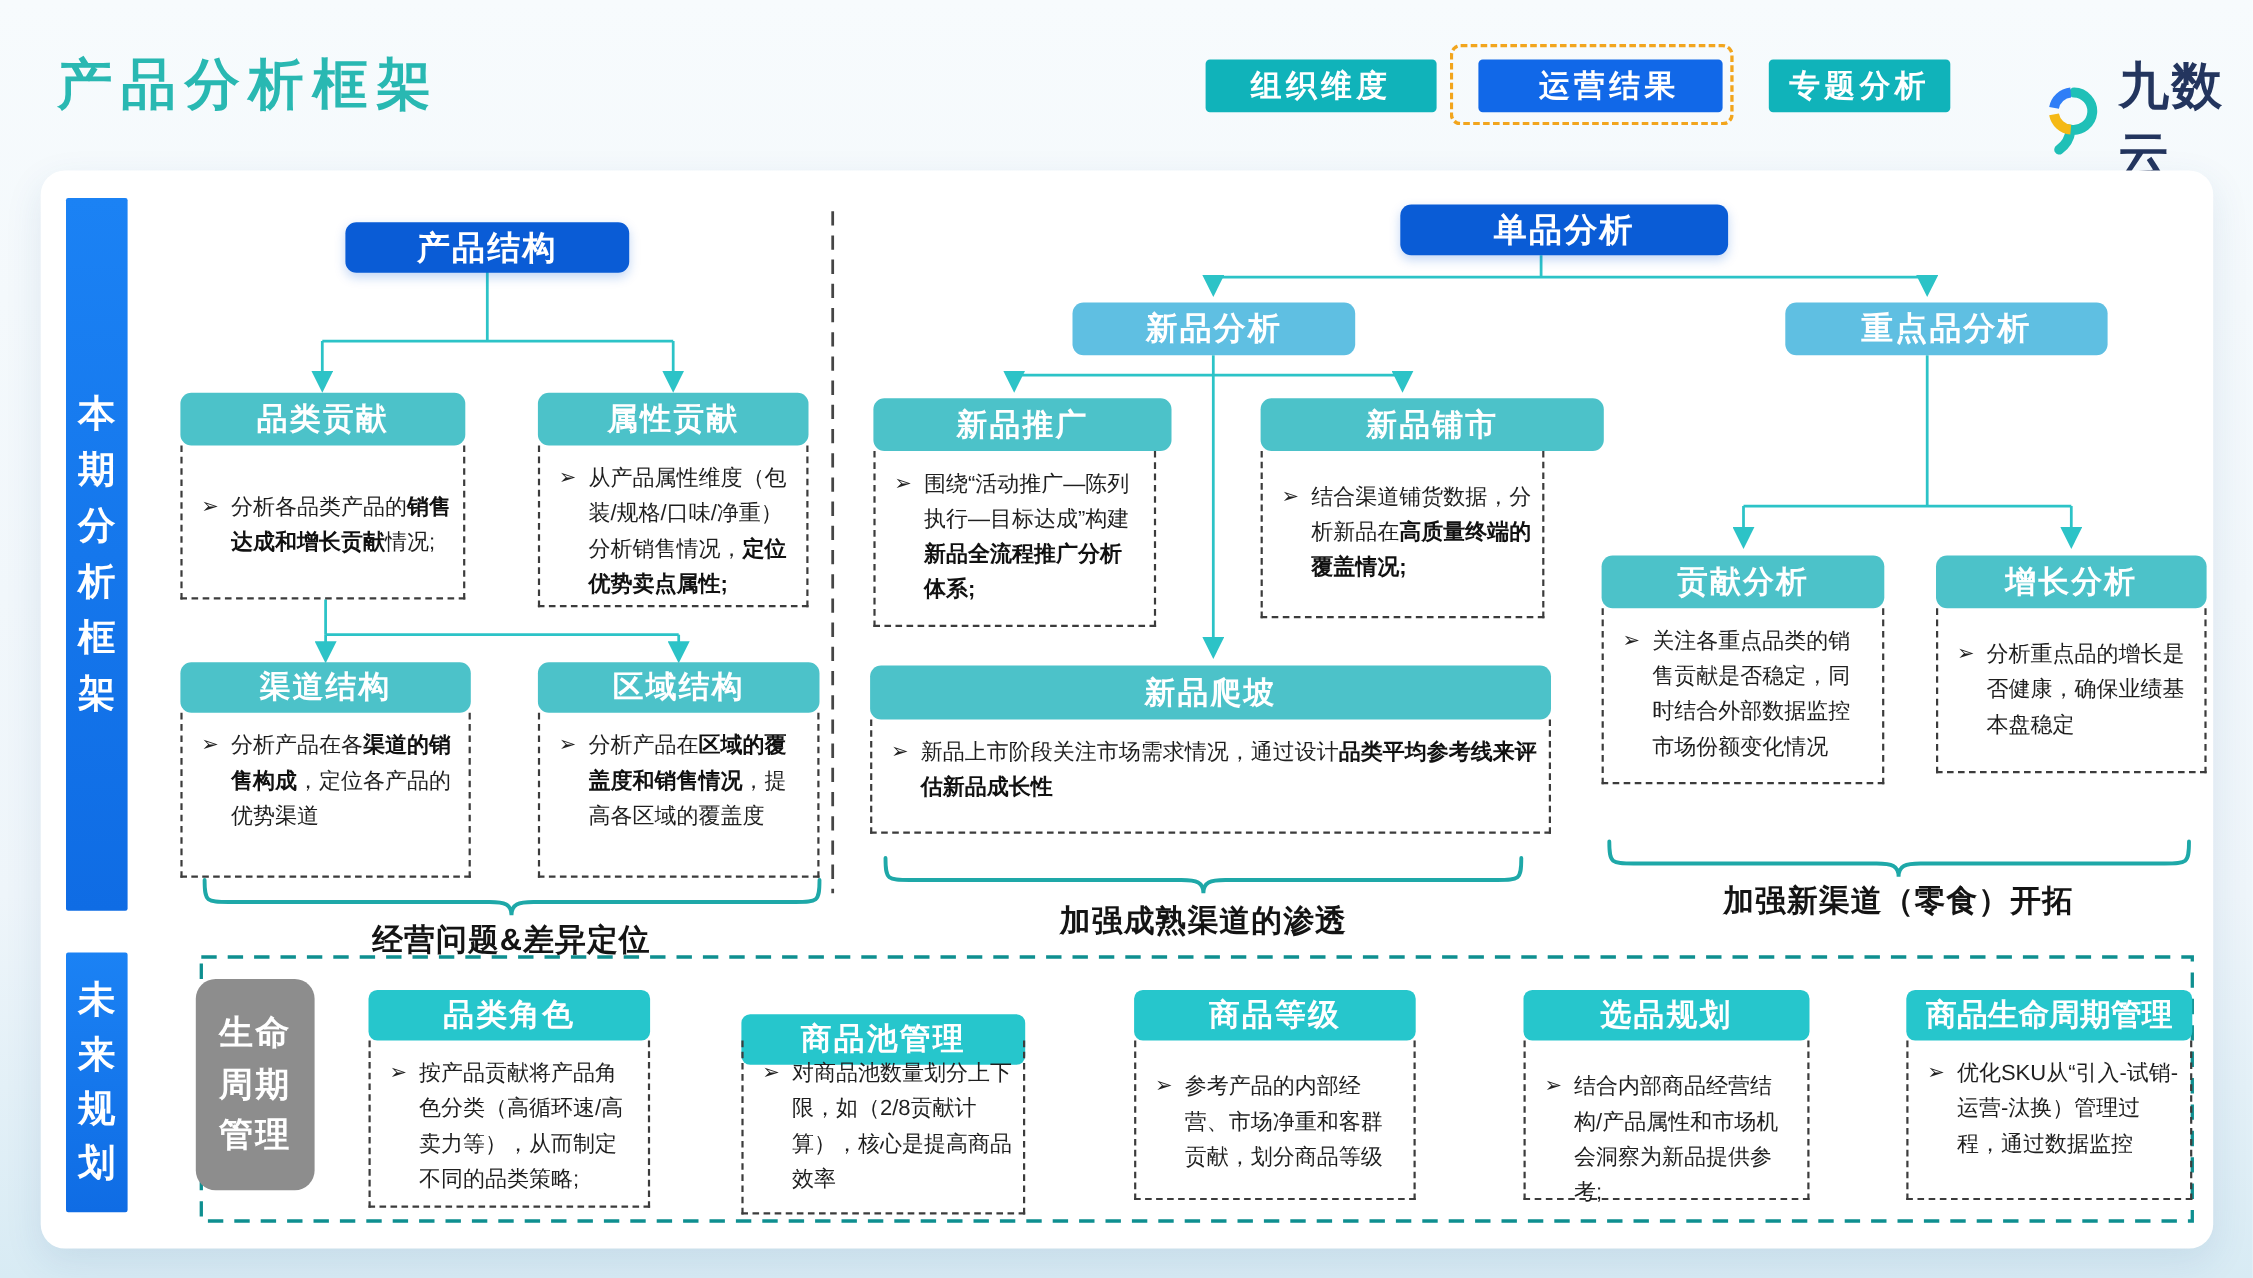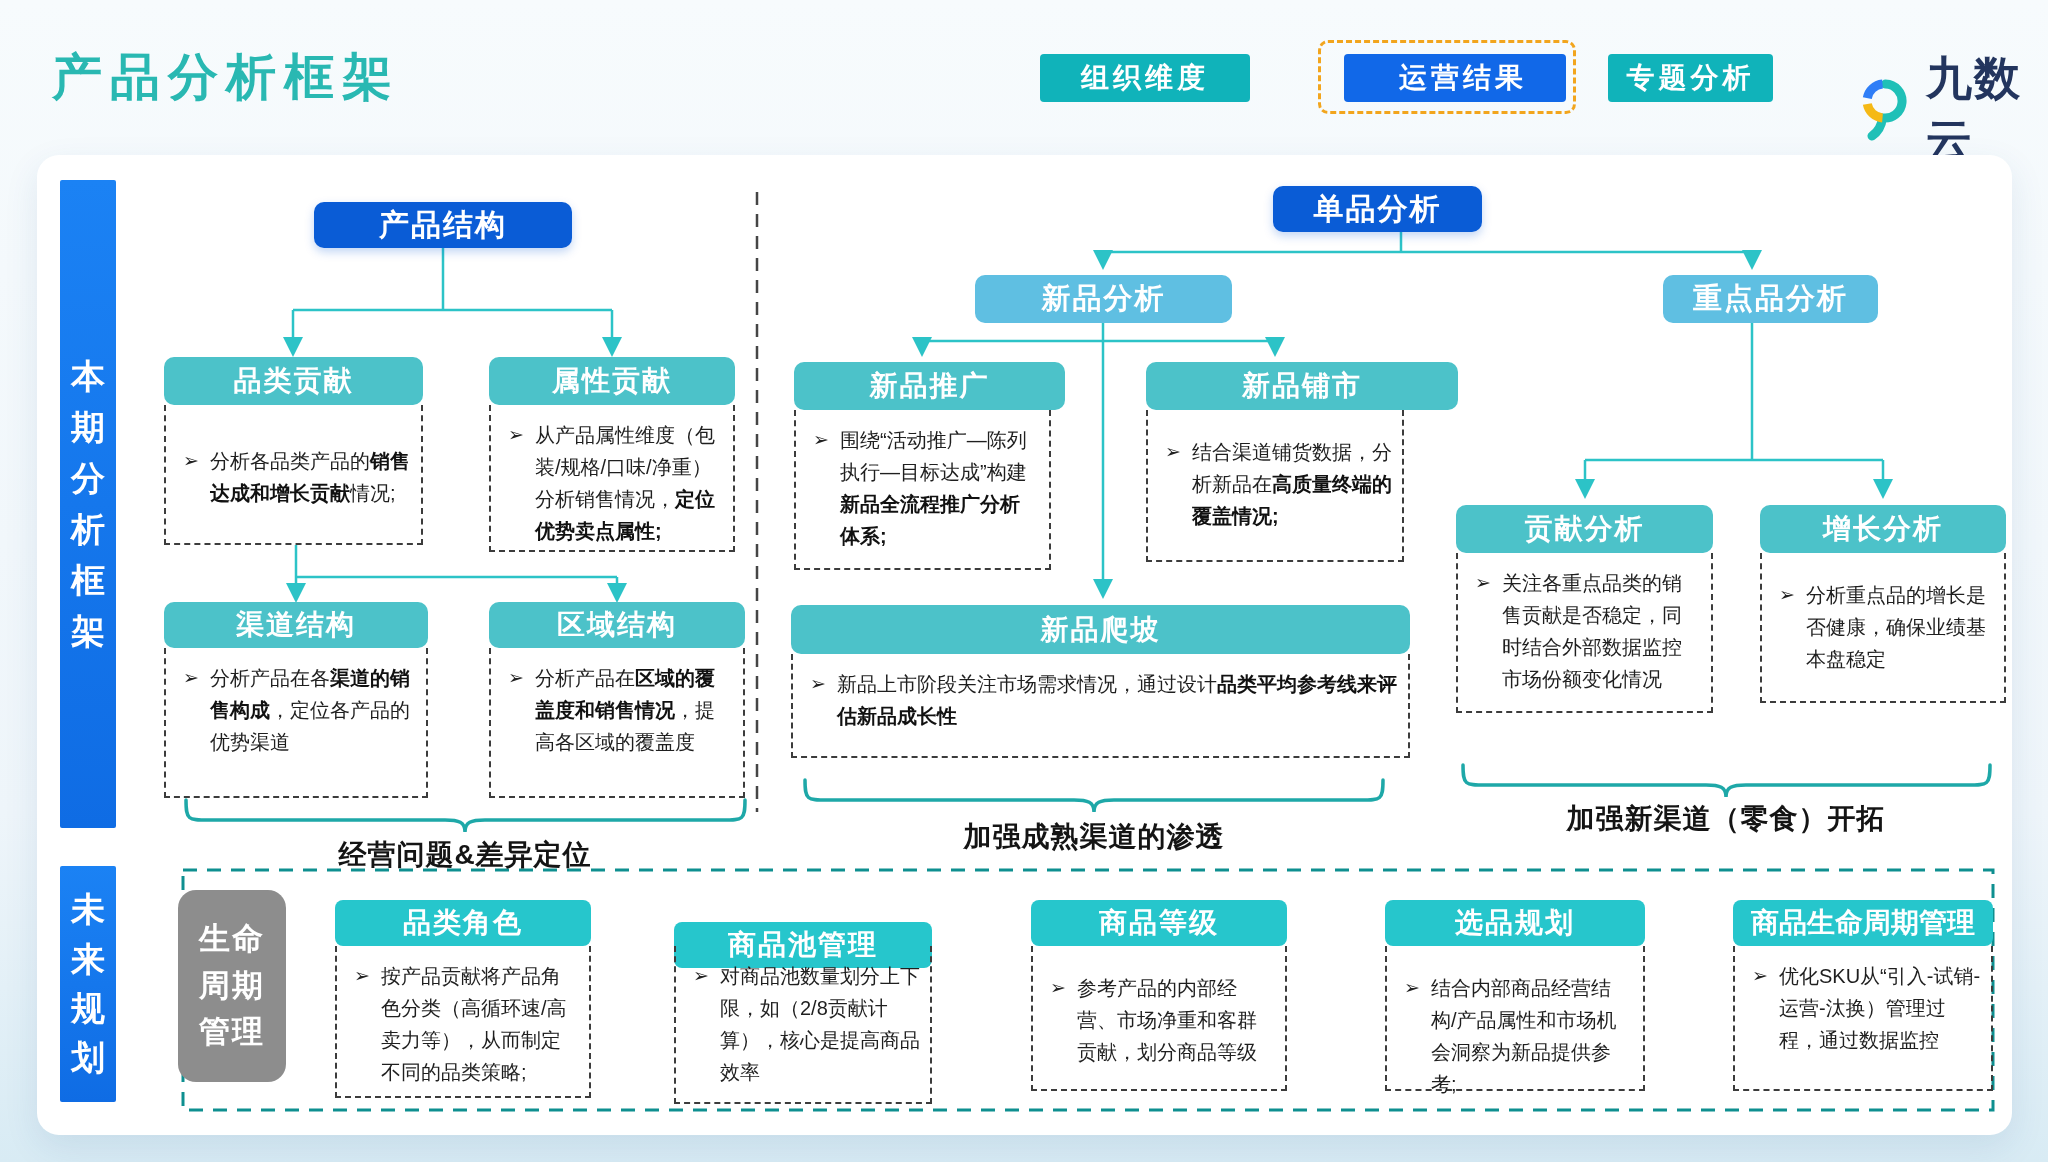--- a/index.html
+++ b/index.html
@@ -81,21 +81,21 @@
 
   svg.wires{position:absolute;left:0;top:0;pointer-events:none;}
 </style>
 </head>
 <body>
 
 <div class="stage">
 
   <div class="page-title">产品分析框架</div>
 
-  <div class="tab teal" style="left:1040px;width:210px;">组织维度</div>
+  <div class="tab teal" style="left:1096px;width:210px;">组织维度</div>
   <div class="tab-outline"></div>
   <div class="tab blue" style="left:1344px;width:206px;padding-left:16px;">运营结果</div>
   <div class="tab teal" style="left:1608px;width:165px;">专题分析</div>
 
   <div class="brand">
     <span>
       <svg width="64" height="66" viewBox="0 0 60 66">
         <path d="M31.5,9.1 A17,17 0 1 1 28.5,42.9 Q27,55 18,61" fill="none" stroke="#1fc0b7" stroke-width="9" stroke-linecap="round"></path>
         <path d="M13.3,23.1 A17,17 0 0 1 28.5,9.1" fill="none" stroke="#2f7ef7" stroke-width="9" stroke-linecap="butt"></path>
         <path d="M13.3,29 A17,17 0 0 0 28.5,42.9" fill="none" stroke="#f5b916" stroke-width="9" stroke-linecap="butt"></path>
@@ -168,24 +168,24 @@
   </div>
 
   <div class="node teal" style="left:489px;top:602px;width:256px;height:46px;">区域结构</div>
   <div class="desc" style="left:489px;top:648px;width:256px;height:150px;">
     <span class="blt">➢</span>
     <div class="dtext"><span>分析产品在</span><span class="b">区域的覆盖度和销售情况</span><span>，提高各区域的覆盖度</span></div>
   </div>
 
   <div class="callout" style="left:305px;top:836px;width:320px;">经营问题&amp;差异定位</div>
 
-  <div class="node root" style="left:1273px;top:186px;width:209px;">单品分析</div>
+  <div class="node root" style="left:1273px;top:186px;width:298px;">单品分析</div>
 
   <div class="node lblue" style="left:975px;top:275px;width:257px;">新品分析</div>
-  <div class="node lblue" style="left:1623px;top:275px;width:215px;margin-left:40px;">重点品分析</div>
+  <div class="node lblue" style="left:1623px;top:275px;width:293px;">重点品分析</div>
 
   <div class="node teal" style="left:794px;top:362px;width:271px;">新品推广</div>
   <div class="desc" style="left:794px;top:410px;width:257px;height:160px;">
     <span class="blt">➢</span>
     <div class="dtext"><span>围绕“活动推广—陈列执行—目标达成”构建</span><span class="b">新品全流程推广分析体系;</span></div>
   </div>
 
   <div class="node teal" style="left:1146px;top:362px;width:312px;">新品铺市</div>
   <div class="desc pt-md" style="left:1146px;top:410px;width:258px;height:152px;">
     <span class="blt">➢</span>

